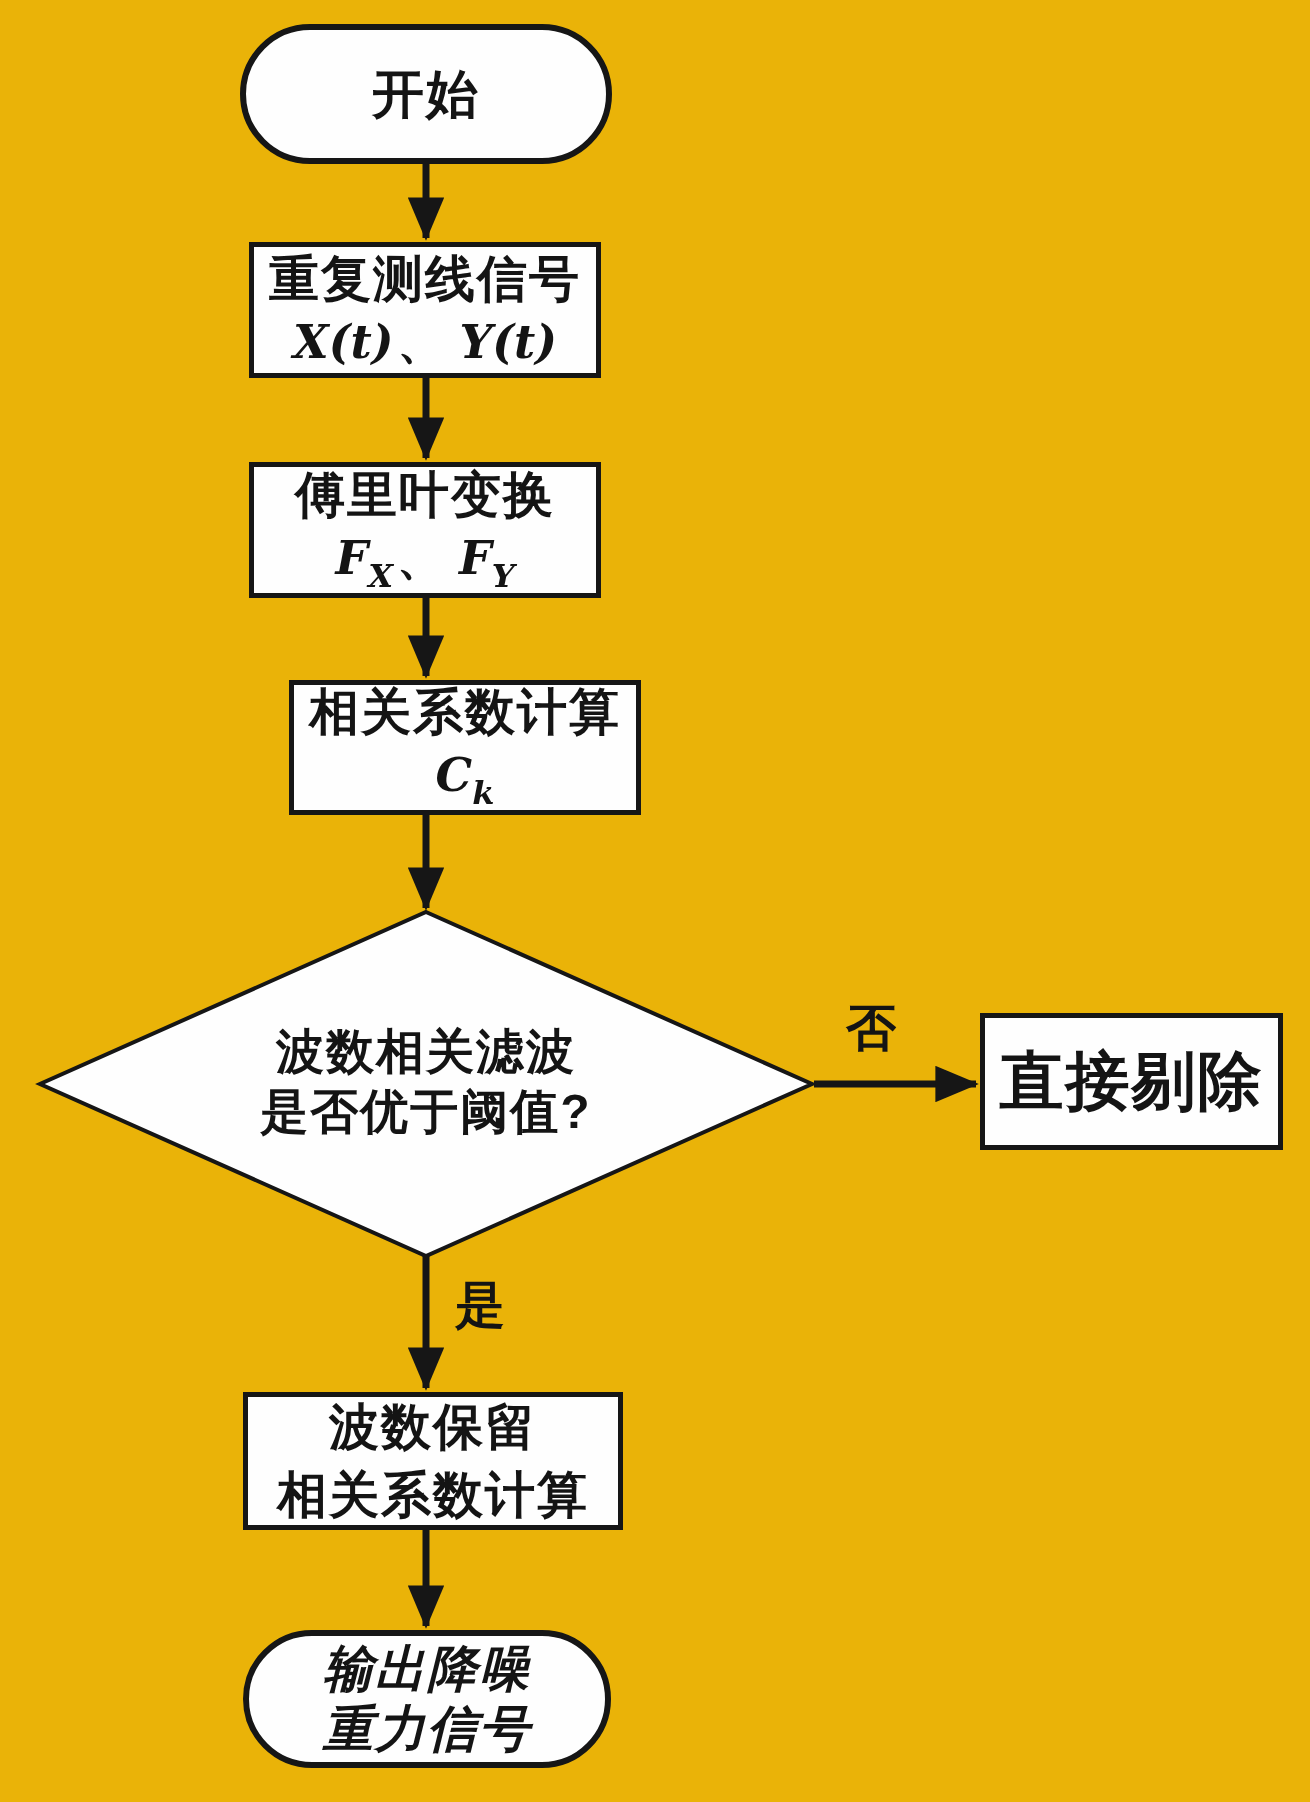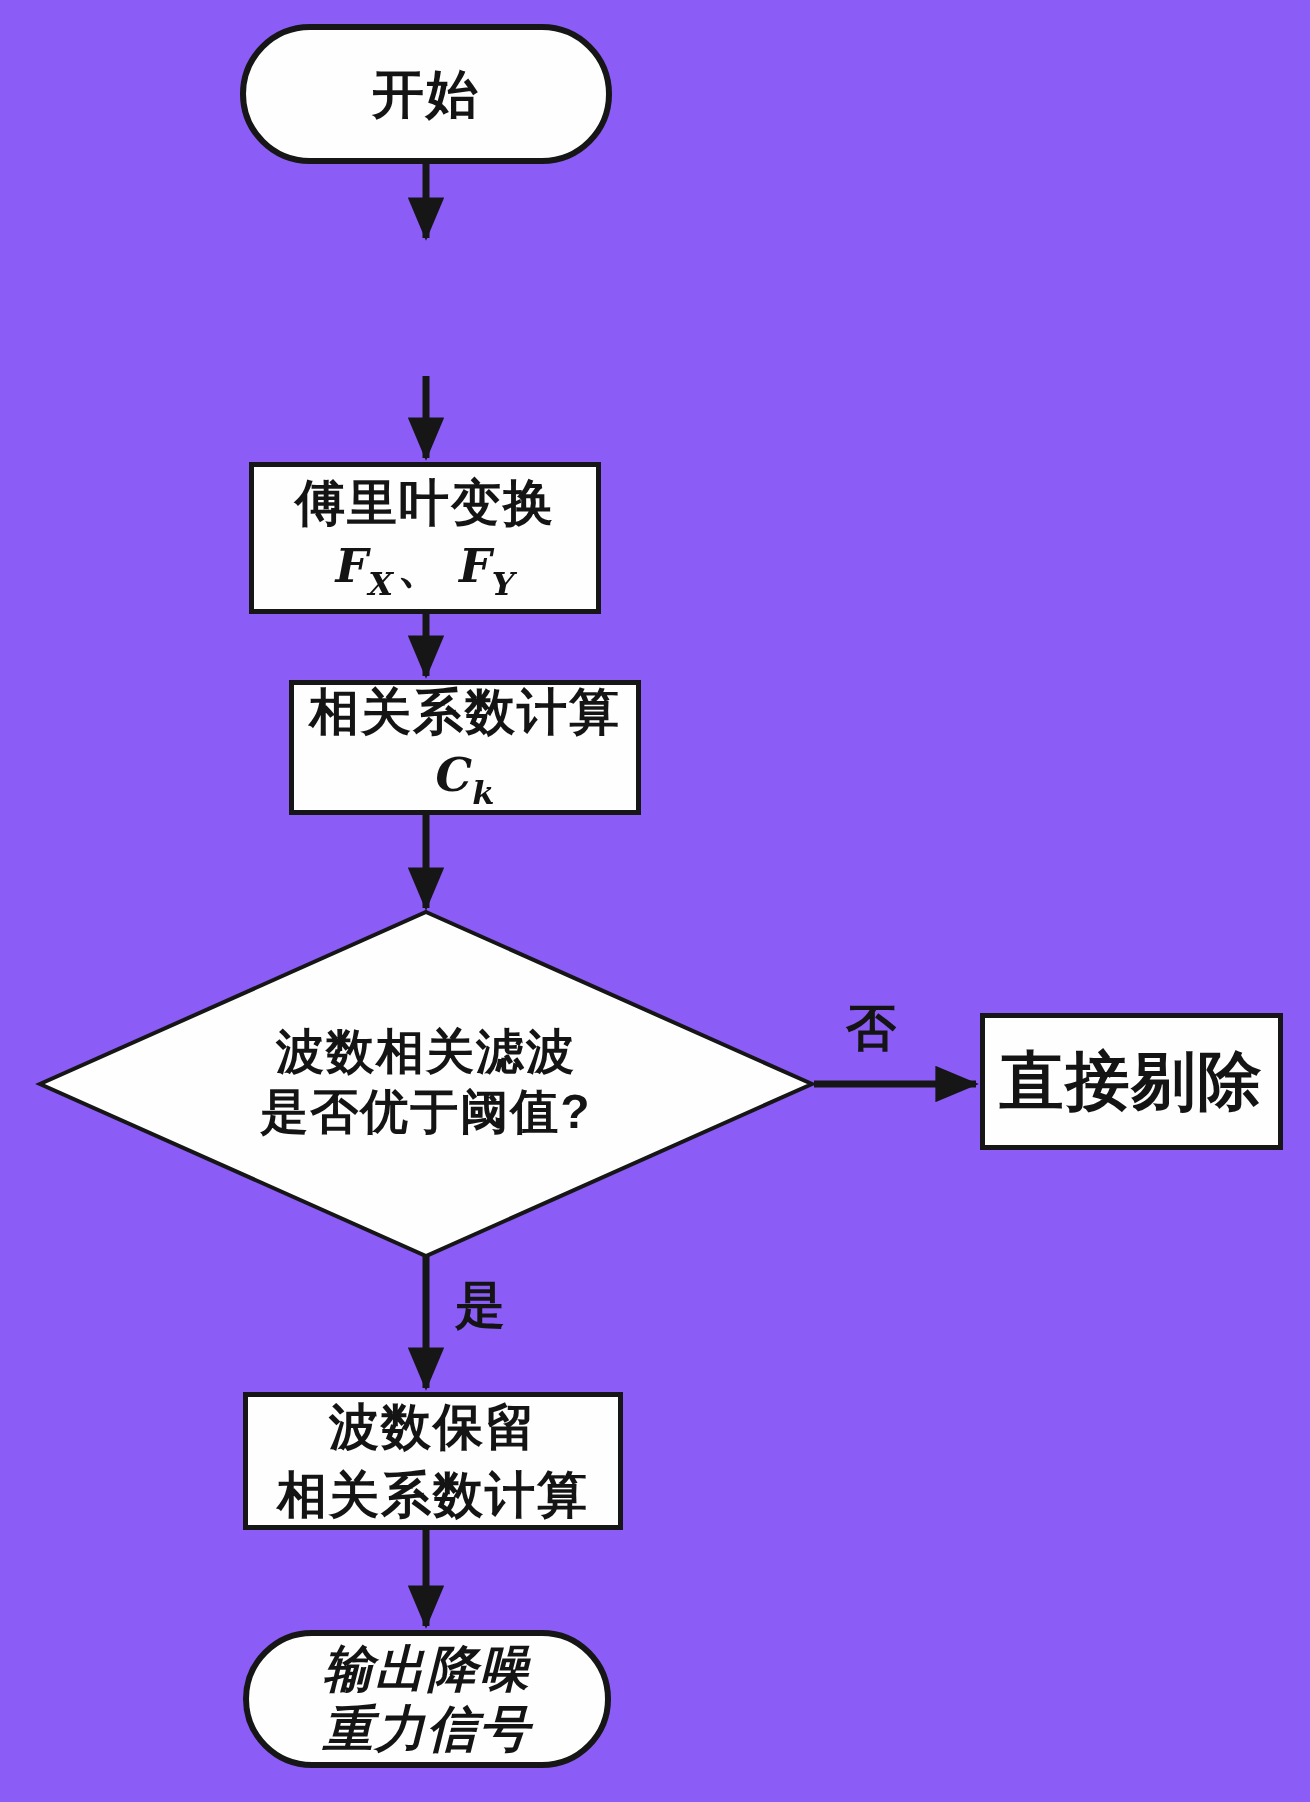--- a/index.html
+++ b/index.html
@@ -4,21 +4,21 @@
 <style>
   html, body {
     margin: 0;
     padding: 0;
     background: #ffffff;
   }
   .canvas {
     position: relative;
     width: 1310px;
     height: 1802px;
-    background: #8b5cf6;
+    background: #eab308;
     font-family: "Liberation Sans", "DejaVu Sans", sans-serif;
     color: #141414;
     overflow: hidden;
   }
   .connectors {
     position: absolute;
     left: 0;
     top: 0;
     width: 1310px;
     height: 1802px;
@@ -78,21 +78,21 @@
     font-weight: bold;
     font-size: 50px;
     line-height: 1;
     white-space: nowrap;
   }
   .label-no { left: 846px; top: 1003px; }
   .label-yes { left: 455px; top: 1280px; }
 
   .n-start  { left: 240px; top: 24px;   width: 372px; height: 140px; }
   .n-input  { left: 249px; top: 242px;  width: 352px; height: 136px; }
-  .n-fft    { left: 249px; top: 462px;  width: 352px; height: 152px; }
+  .n-fft    { left: 249px; top: 462px;  width: 352px; height: 136px; }
   .n-corr   { left: 249px; top: 680px;  width: 352px; height: 135px; margin-left: 40px; }
   .n-reject { left: 980px; top: 1013px; width: 303px; height: 137px; }
   .n-retain { left: 243px; top: 1392px; width: 380px; height: 138px; justify-content: space-between; }
   .n-output { left: 243px; top: 1630px; width: 368px; height: 138px; border-radius: 69px; font-style: italic; }
   .n-reject .cn-line { font-size: 64px; }
   .n-start .cn-line { font-size: 52px; }
 </style>
 </head>
 <body>
 
@@ -112,20 +112,26 @@
     <polygon points="426,912 812,1084 426,1256 40,1084" fill="#fefefe" stroke="#161616" stroke-width="4"></polygon>
     <line x1="814" y1="1084" x2="976" y2="1084" stroke="#161616" stroke-width="7" marker-end="url(#ah)"></line>
     <line x1="426" y1="1256" x2="426" y2="1388" stroke="#161616" stroke-width="7" marker-end="url(#ah)"></line>
     <line x1="426" y1="1530" x2="426" y2="1626" stroke="#161616" stroke-width="7" marker-end="url(#ah)"></line>
   </svg>
 
   <div class="node terminal n-start">
     <span class="cn-line">开始</span>
   </div>
 
+  <div class="node n-input">
+    <span class="cn-line">重复测线信号</span>
+    <span class="math-line">
+      <span>X(t)</span><span class="math-sep">、</span><span>Y(t)</span>
+    </span>
+  </div>
 
   <div class="node n-fft">
     <span class="cn-line">傅里叶变换</span>
     <span class="math-line">
       <span>F</span><span class="math-sub">X</span><span class="math-sep">、</span><span>F</span><span class="math-sub">Y</span>
     </span>
   </div>
 
   <div class="node n-corr">
     <span class="cn-line">相关系数计算</span>

